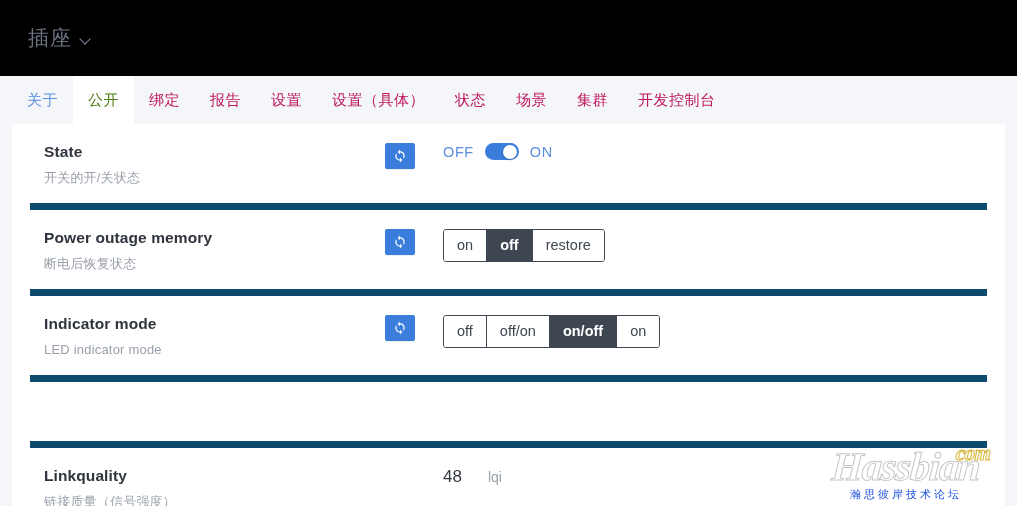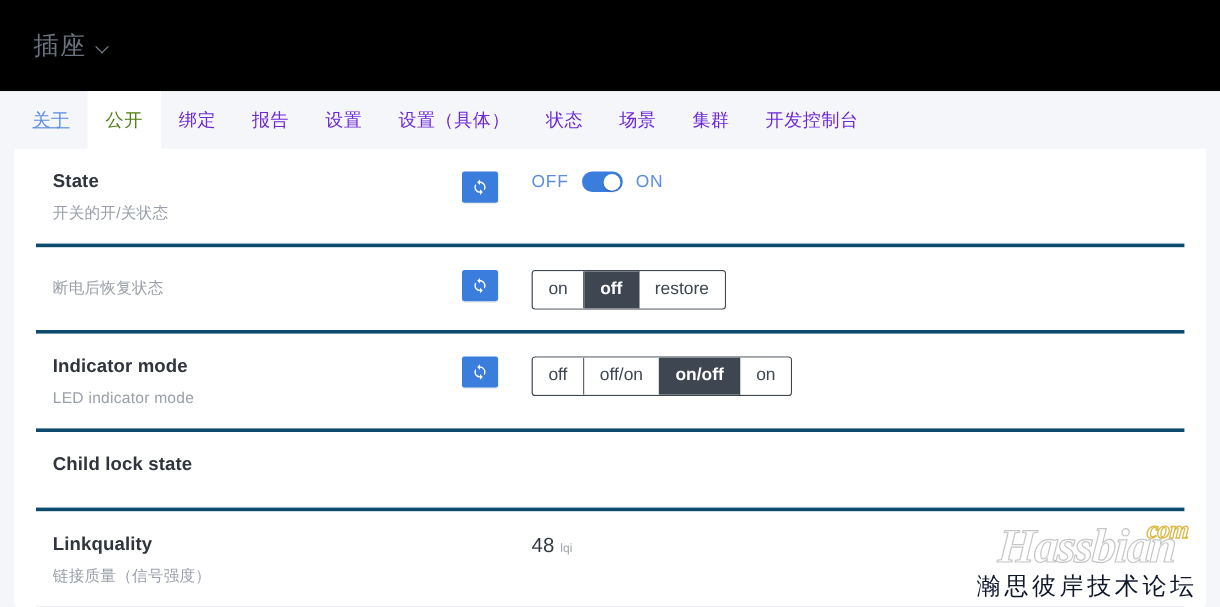--- a/index.html
+++ b/index.html
@@ -63,29 +63,28 @@
     padding-left: 12px;
     box-sizing: border-box;
     position: relative;
   }
   .tab {
     display: flex;
     align-items: center;
     justify-content: center;
     padding: 0 15px;
     font-size: 15px;
-    color: #6d28d9;
+    color: #be185d;
     cursor: pointer;
     white-space: nowrap;
     letter-spacing: 0.5px;
     box-sizing: border-box;
   }
   .tab.link {
     color: #5b8fde;
-    text-decoration: underline;
   }
   .tab.active {
     background: #ffffff;
     color: #4d7c0f;
   }
 
   
   .content-card {
     background: #ffffff;
     margin: 0 12px 0 12px;
@@ -94,21 +93,21 @@
     border-radius: 0 0 3px 3px;
     min-height: 372px;
     position: relative;
   }
 
   .prop-row {
     display: flex;
     align-items: flex-start;
     padding: 18px 0 17px 0;
     margin: 0 18px;
-    border-bottom: 3px solid #0c4a6e;
+    border-bottom: 7px solid #0c4a6e;
     box-sizing: border-box;
     min-height: 66px;
   }
   .prop-row:last-of-type {
     border-bottom: 1px solid #eceef1;
   }
 
   .prop-label-col {
     width: 355px;
     flex: 0 0 355px;
@@ -251,22 +250,23 @@
     display: flex;
     align-items: baseline;
     gap: 5px;
   }
   .value-num {
     font-size: 17px;
     color: #333843;
     font-weight: 500;
   }
   .value-unit {
-    font-size: 10px;
+    font-size: 14px;
     color: #9aa0ab;
+    margin-left: 21px;
   }
 
   
   .watermark {
     position: absolute;
     right: 16px;
     bottom: 4px;
     width: 190px;
     text-align: center;
     pointer-events: none;
@@ -291,22 +291,22 @@
     right: -10px;
     top: -14px;
     font-size: 21px;
     font-style: italic;
     font-weight: 700;
     color: rgba(255,255,255,0.02);
     -webkit-text-stroke: 1.1px rgba(214,182,58,0.95);
     letter-spacing: -0.5px;
   }
   .wm-sub {
-    font-size: 20px;
-    color: #0f172a;
+    font-size: 11px;
+    color: #1d4ed8;
     letter-spacing: 3px;
     margin-top: -2px;
     font-family: "DejaVu Sans", "Liberation Sans", sans-serif;
   }
 </style>
 </head>
 <body>
 
 <div class="page-header">
   <div class="device-title">
@@ -350,20 +350,21 @@
         <div class="switch on">
           <div class="knob"></div>
         </div>
         <span class="toggle-side-label">ON</span>
       </div>
     </div>
   </div>
 
   <div class="prop-row">
     <div class="prop-label-col">
+      <div class="prop-name">Power outage memory</div>
       <div class="prop-desc">断电后恢复状态</div>
     </div>
     <div class="prop-refresh-col">
       <button class="refresh-btn">
         <span>
           <svg width="14" height="14" viewBox="0 0 24 24" aria-hidden="true">
             <path fill="#ffffff" d="M12 4V1L8 5l4 4V6c3.31 0 6 2.69 6 6 0 1.01-.25 1.97-.7 2.8l1.46 1.46A7.93 7.93 0 0 0 20 12c0-4.42-3.58-8-8-8zm0 14c-3.31 0-6-2.69-6-6 0-1.01.25-1.97.7-2.8L5.24 7.74A7.93 7.93 0 0 0 4 12c0 4.42 3.58 8 8 8v3l4-4-4-4v3z"></path>
           </svg>
         </span>
       </button>
@@ -396,21 +397,20 @@
         <div class="seg-item">off</div>
         <div class="seg-item">off/on</div>
         <div class="seg-item selected">on/off</div>
         <div class="seg-item">on</div>
       </div>
     </div>
   </div>
 
   <div class="prop-row">
     <div class="prop-label-col">
-      <div class="prop-name">Child lock state</div>
     </div>
     <div class="prop-refresh-col"></div>
   </div>
 
   <div class="prop-row">
     <div class="prop-label-col">
       <div class="prop-name">Linkquality</div>
       <div class="prop-desc">链接质量（信号强度）</div>
     </div>
     <div class="prop-refresh-col"></div>

